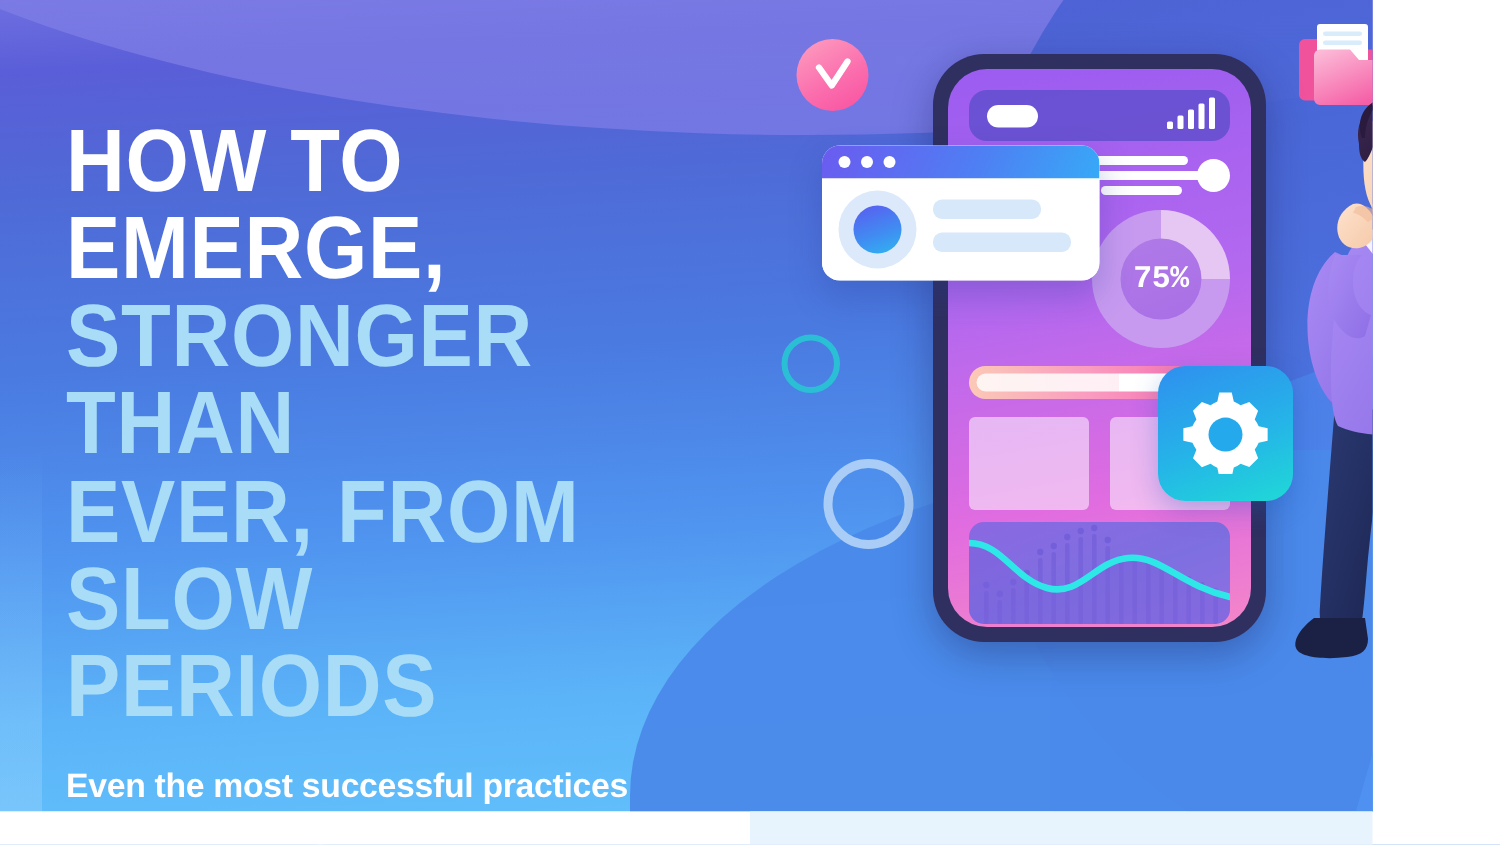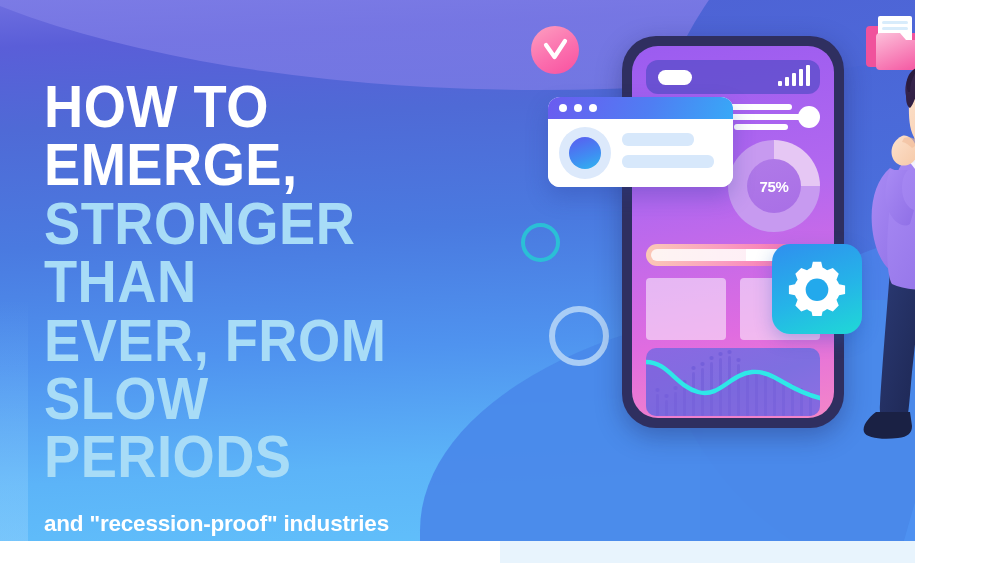--- a/index.html
+++ b/index.html
@@ -101,21 +101,21 @@
   
   .donut{
     position:absolute;left:96px;top:94px;width:92px;height:92px;border-radius:50%;
     background:conic-gradient(from 0deg,#e6c7f4 0deg 90deg,#c79af0 90deg 360deg);
     display:flex;align-items:center;justify-content:center;
   }
   .donut-inner{
     width:54px;height:54px;border-radius:50%;
     background:linear-gradient(160deg,#b07ae8,#a96fe6);
     display:flex;align-items:center;justify-content:center;
-    color:#fff;font-weight:700;font-size:15px;letter-spacing:-.3px;
+    color:#fff;font-weight:700;font-size:21px;letter-spacing:-.3px;font-family:Liberation Mono, monospace;
   }
 
   
   .progress{
     position:absolute;left:14px;top:198px;width:174px;height:22px;border-radius:11px;
     background:linear-gradient(90deg,#fbc9b6 0%,#fa9cc0 45%,#f666ae 100%);
   }
   .progress .fill{position:absolute;left:5px;top:5px;width:164px;height:12px;border-radius:6px;
     background:linear-gradient(90deg,rgba(255,255,255,.82) 0%,rgba(255,255,255,.86) 58%,#ffffff 58%,#ffffff 100%);}
 
@@ -199,20 +199,21 @@
   <div class="ring ring-light"></div>
 
   <div class="textblock">
     <h1 class="head">
       <span class="l1">HOW TO EMERGE,</span>
       <span class="l2">STRONGER THAN</span>
       <span class="l3">EVER, FROM SLOW</span>
       <span class="l4">PERIODS</span>
     </h1>
     <p class="sub">
+      <span>Even the most successful practices</span>
       <span>and "recession-proof" industries</span>
 
     </p>
   </div>
 
   <div class="folder">
     <svg viewBox="0 0 62 58" width="62" height="58">
       <path d="M4 14 h20 l6 7 h18 a4 4 0 0 1 4 4 v26 a4 4 0 0 1 -4 4 H4 a4 4 0 0 1 -4 -4 V18 a4 4 0 0 1 4 -4 z" fill="#f0529c"></path>
       <rect x="12" y="4" width="34" height="26" rx="2" fill="#ffffff"></rect>
       <rect x="16" y="9" width="26" height="3" rx="1.5" fill="#d8ecfb"></rect>

